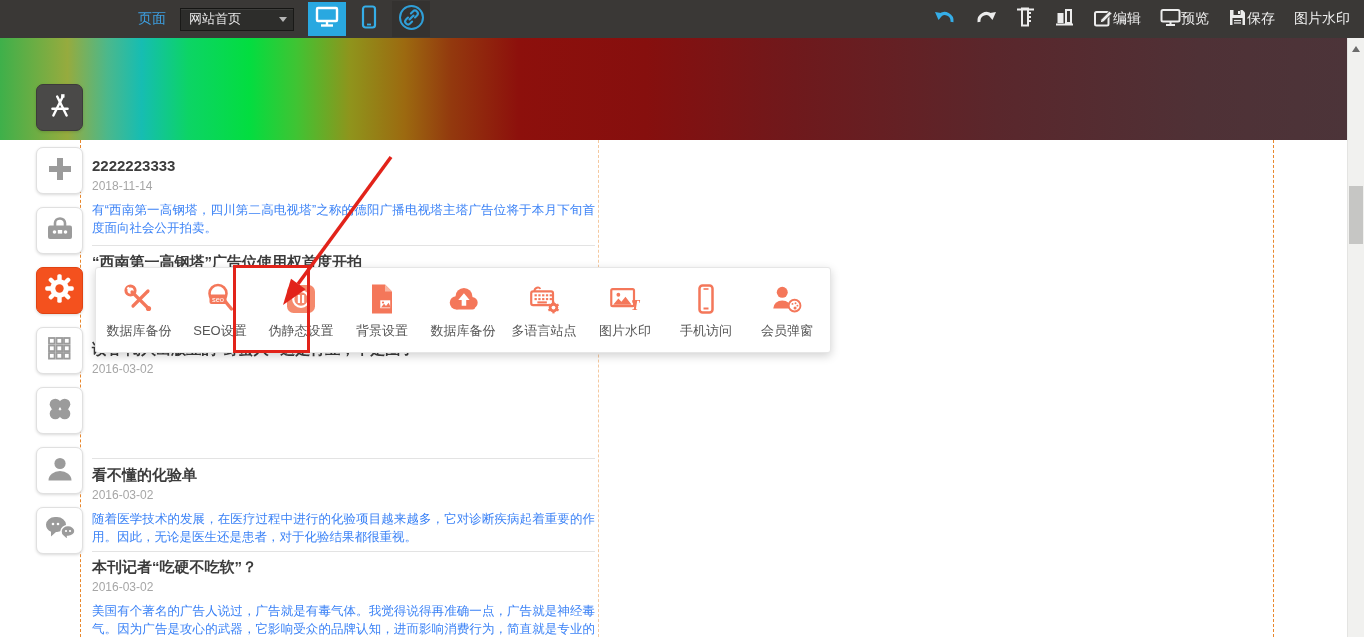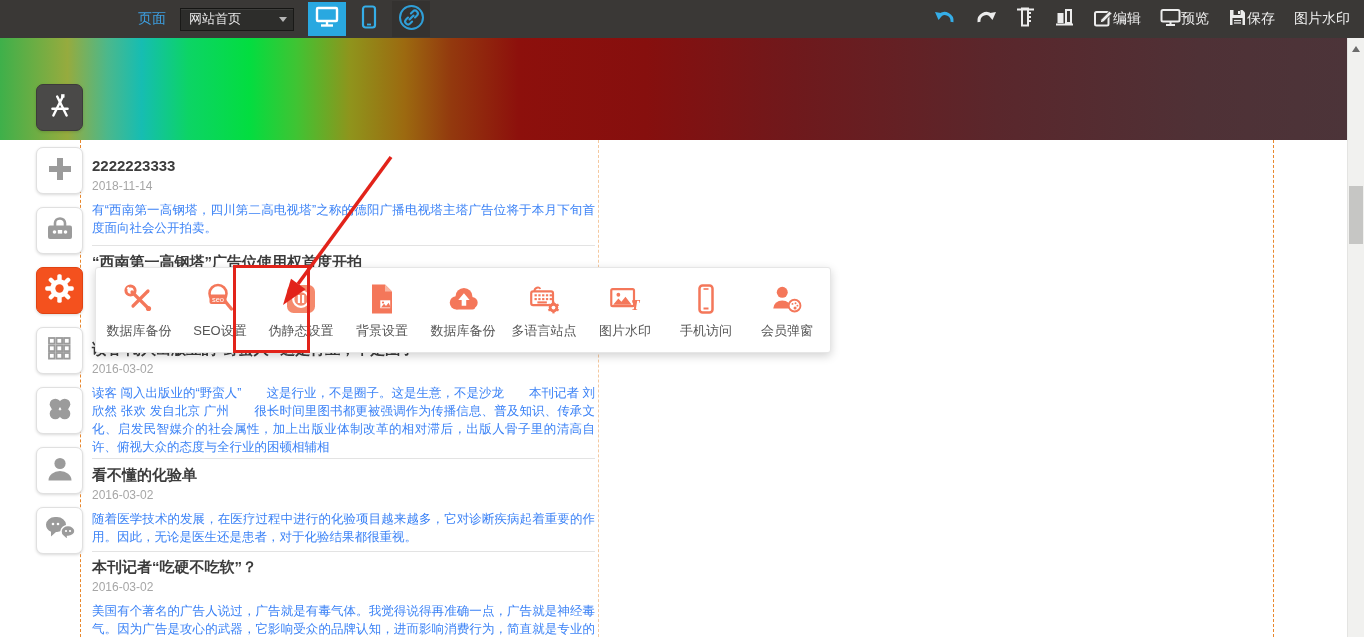--- a/index.html
+++ b/index.html
@@ -87,21 +87,20 @@
         <div class="article-title">2222223333</div>
         <div class="article-date">2018-11-14</div>
         <div class="article-body">有“西南第一高钢塔，四川第二高电视塔”之称的德阳广播电视塔主塔广告位将于本月下旬首度面向社会公开拍卖。</div>
       </div>
       <div class="article" style="top: 253px;">
         <div class="article-title">“西南第一高钢塔”广告位使用权首度开拍</div>
       </div>
       <div class="article" style="top: 340px;">
         <div class="article-title">读客 闯入出版业的“野蛮人” 这是行业，不是圈子</div>
         <div class="article-date">2016-03-02</div>
-        <div class="article-body">读客 闯入出版业的“野蛮人”　　这是行业，不是圈子。这是生意，不是沙龙　　本刊记者 刘欣然 张欢 发自北京 广州　　很长时间里图书都更被强调作为传播信息、普及知识、传承文化、启发民智媒介的社会属性，加上出版业体制改革的相对滞后，出版人骨子里的清高自许、俯视大众的态度与全行业的困顿相辅相</div>
       </div>
       <div class="article" style="top: 466px;">
         <div class="article-title">看不懂的化验单</div>
         <div class="article-date">2016-03-02</div>
         <div class="article-body">随着医学技术的发展，在医疗过程中进行的化验项目越来越多，它对诊断疾病起着重要的作用。因此，无论是医生还是患者，对于化验结果都很重视。</div>
       </div>
       <div class="article" style="top: 558px;">
         <div class="article-title">本刊记者“吃硬不吃软”？</div>
         <div class="article-date">2016-03-02</div>
         <div class="article-body">美国有个著名的广告人说过，广告就是有毒气体。我觉得说得再准确一点，广告就是神经毒气。因为广告是攻心的武器，它影响受众的品牌认知，进而影响消费行为，简直就是专业的忽悠。可不觉得点消费行为相称，产生试验的不同，早出头，届出头，某不日光临的出现，排队抢</div>

